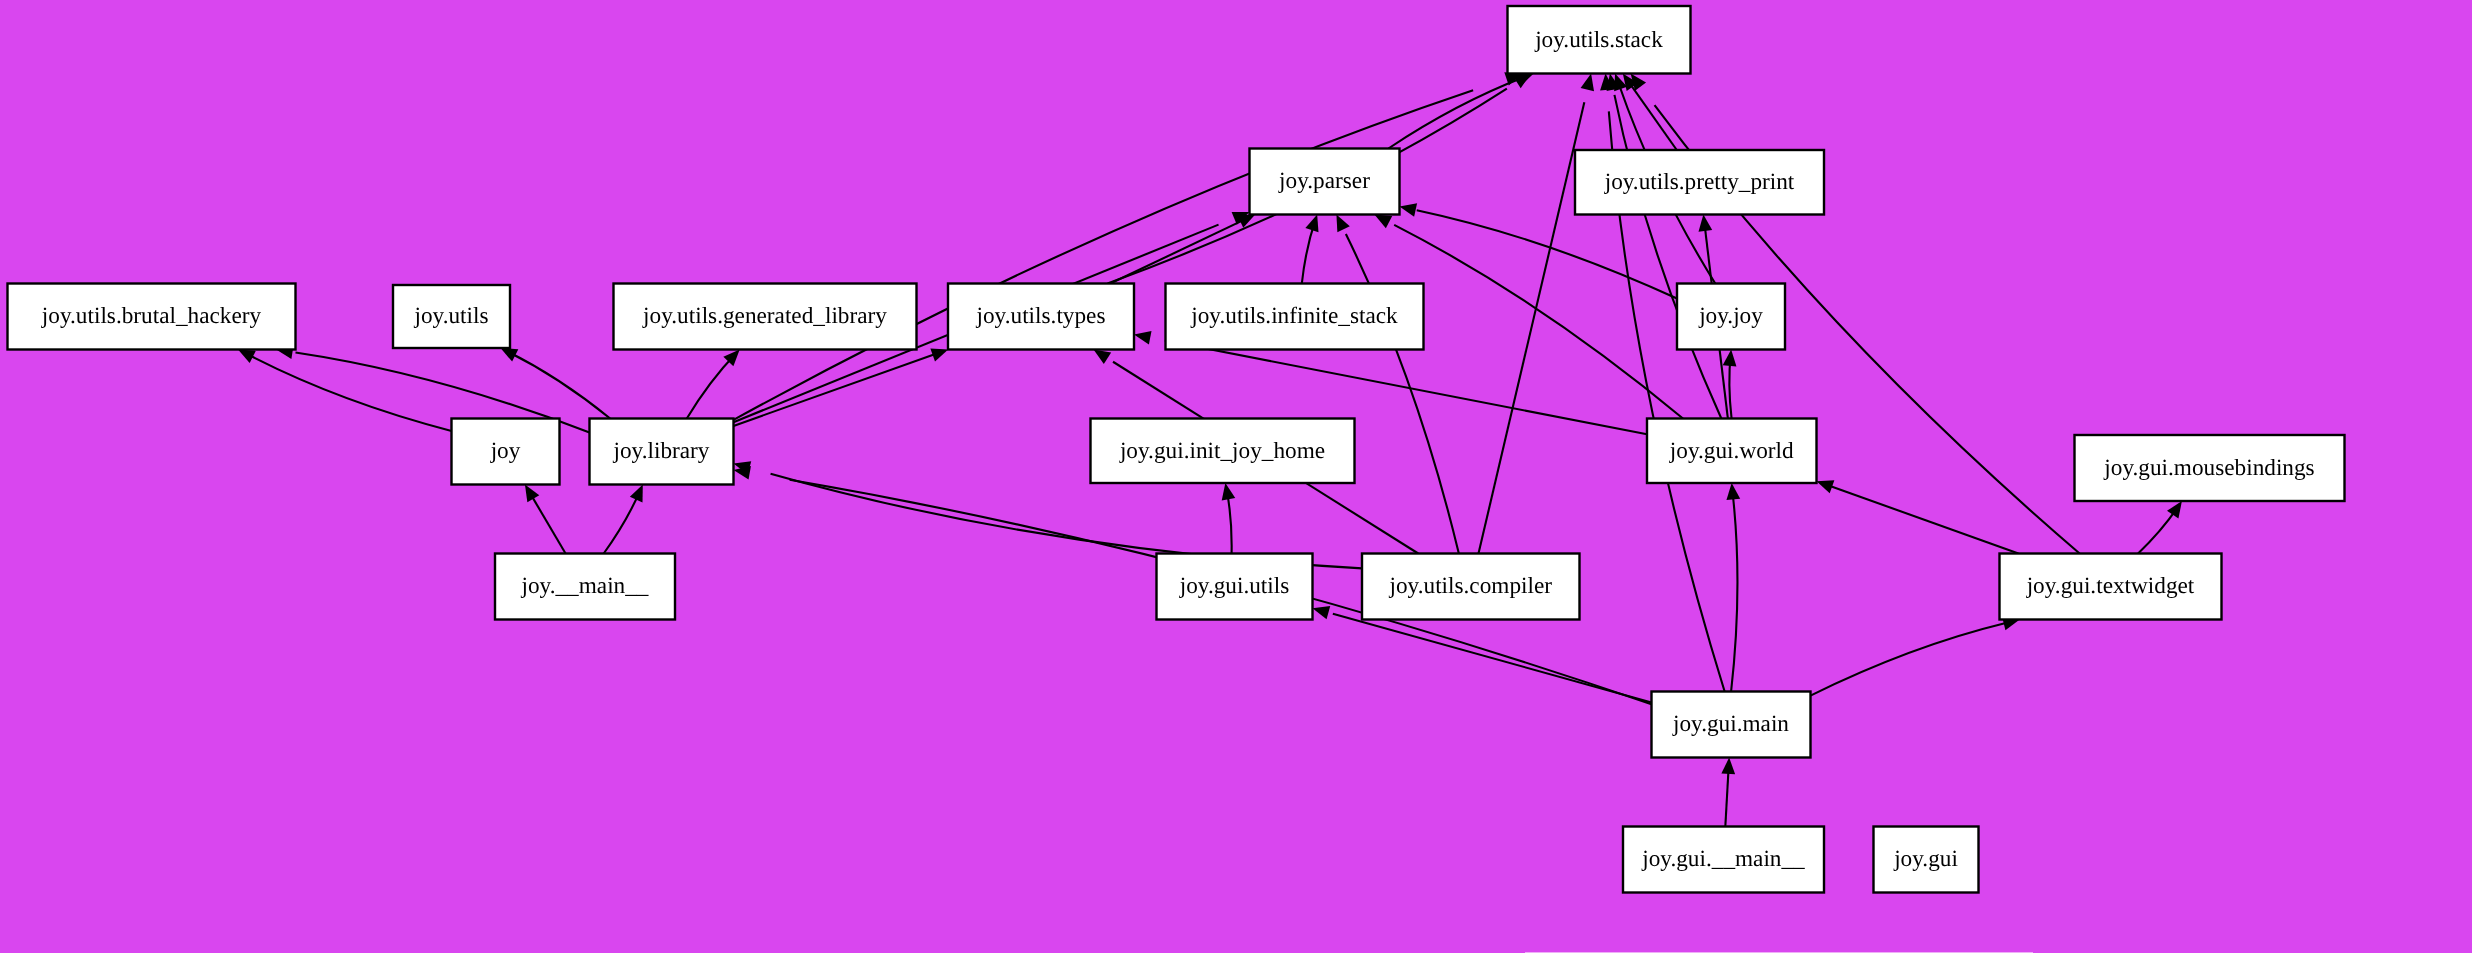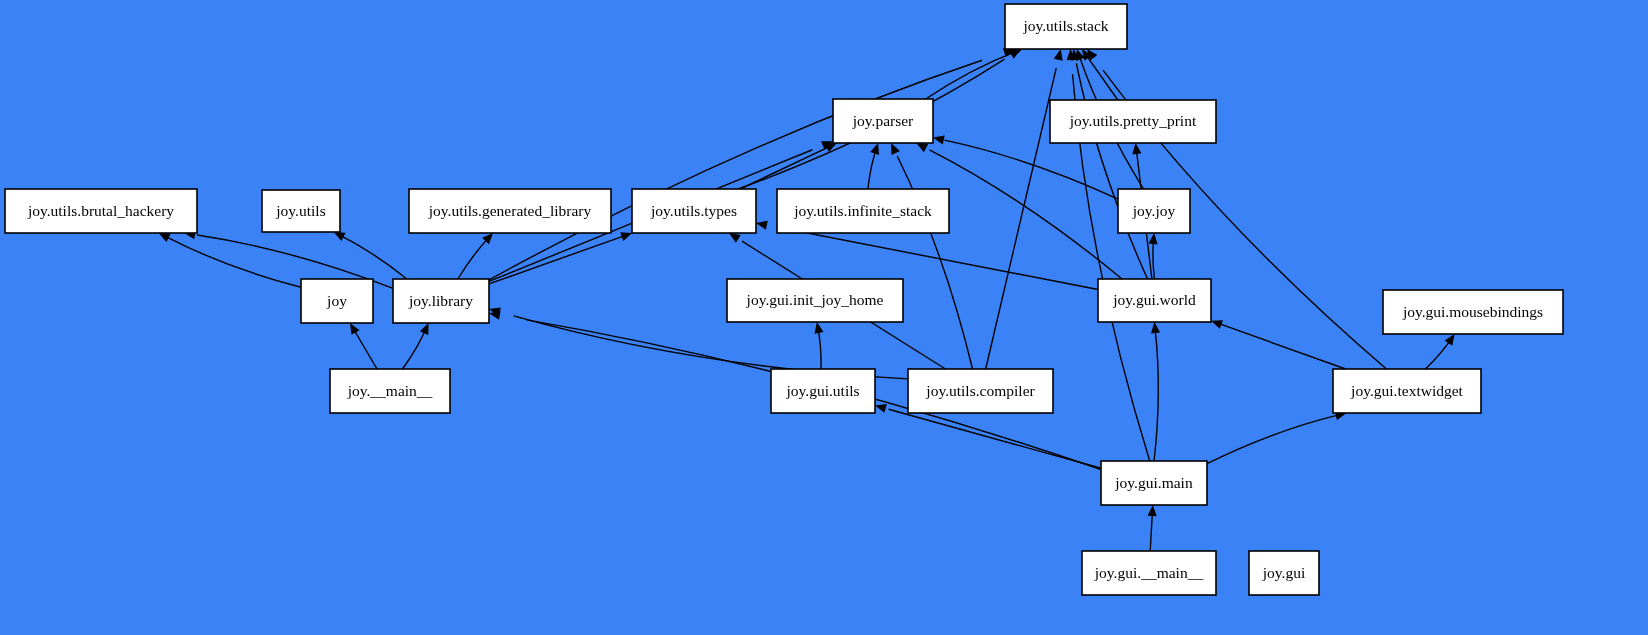--- a/index.html
+++ b/index.html
@@ -4,21 +4,21 @@
 <style>
   html, body {
     margin: 0;
     padding: 0;
     background: #ffffff;
   }
   #graph-root {
     position: relative;
     width: 1648px;
     height: 635px;
-    background: #3b82f6;
+    background: #d946ef;
     font-family: "Liberation Serif", "DejaVu Serif", serif;
     overflow: hidden;
   }
   svg.graph-canvas {
     position: absolute;
     left: 0;
     top: 0;
     width: 1648px;
     height: 635px;
   }

